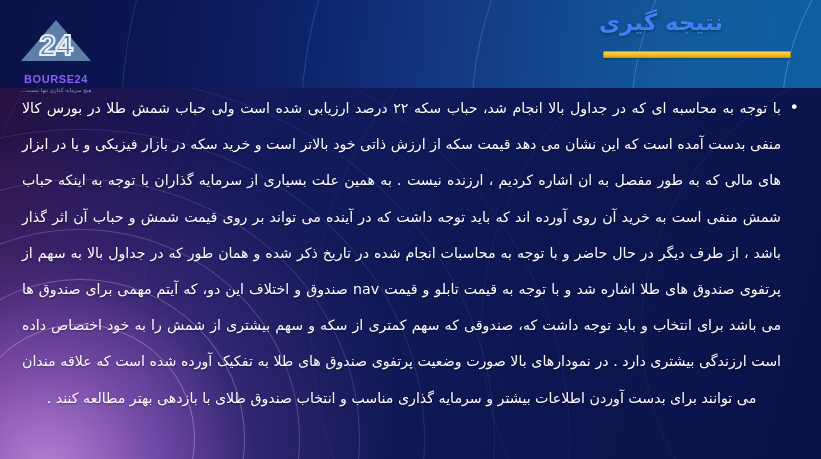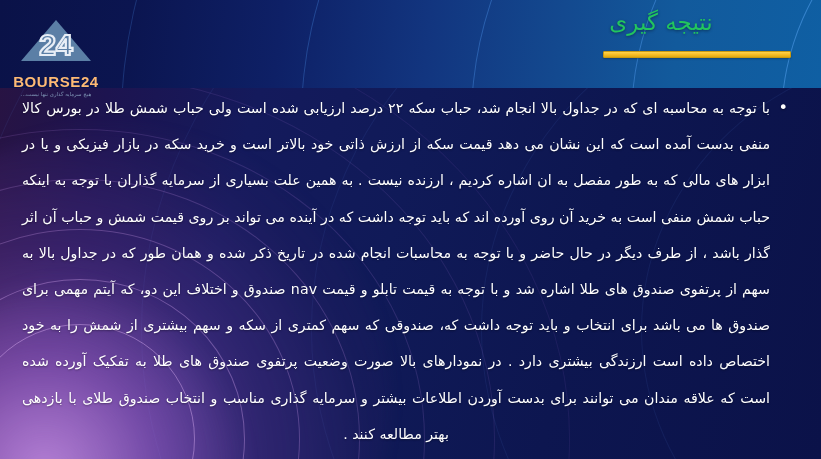--- a/index.html
+++ b/index.html
@@ -112,54 +112,54 @@
   
   .logo {
     position:absolute; left:12px; top:6px;
     width:88px; height:74px;
     text-align:center;
   }
   .logo-mark { position:relative; width:74px; height:44px; margin:12px auto; }
   .logo-mark svg { display:block; }
   .logo-word {
     font-family:"Liberation Sans", sans-serif;
-    font-size:15px; font-weight:700; letter-spacing:.6px;
-    color:#fdba74; line-height:1; margin-top:2px;
+    font-size:11px; font-weight:700; letter-spacing:.6px;
+    color:#8b5cf6; line-height:1; margin-top:2px;
   }
   .logo-tag {
     font-family:"DejaVu Sans", sans-serif;
     font-size:5.4px; color:#7e93b4; line-height:1;
     margin-top:3px; direction:rtl; letter-spacing:.2px;
   }
 
   
   .title-wrap {
     position:absolute; right:30px; top:8px;
     text-align:center; width:260px;
   }
   .slide-title {
     direction:rtl;
     font-family:"DejaVu Sans", sans-serif;
-    font-size:23px; font-weight:400;
-    color:#22c55e; line-height:1.25;
+    font-size:23px; font-weight:700;
+    color:#3b82f6; line-height:1.25;
     text-shadow:0 1px 3px rgba(0,0,0,.38);
   }
   .title-rule {
     margin:14px 0 0 auto;
     width:188px; height:7px;
     background:linear-gradient(180deg,#ffd34d 0%,#f5bc24 55%,#e0a912 100%);
     border:1px solid #c99a10;
     border-radius:1px;
     box-shadow:0 1px 2px rgba(0,0,0,.25);
   }
 
   
   .content {
     position:absolute;
-    top:90px; right:33px; left:22px;
+    top:90px; right:22px; left:22px;
     direction:rtl;
   }
   .bullet-item {
     position:relative;
     direction:rtl;
     text-align:justify;
     text-align-last:center;
     padding-right:18px;
     font-family:"DejaVu Sans", sans-serif;
     font-size:14.2px;

